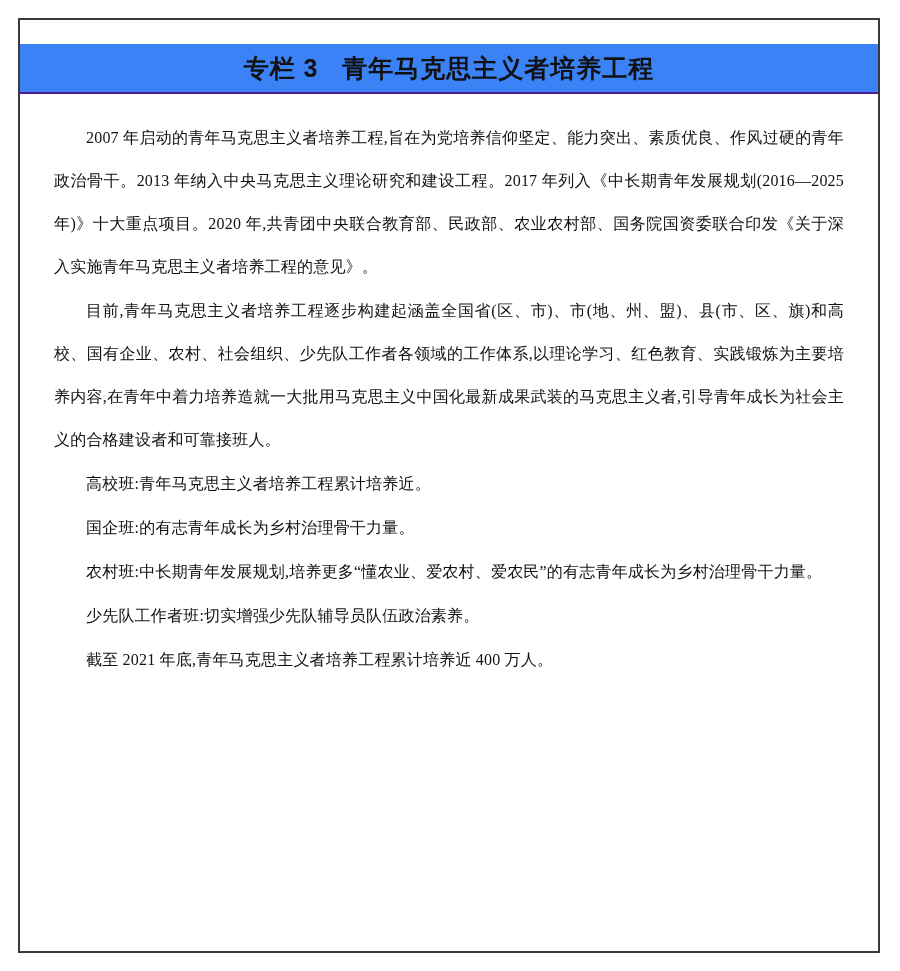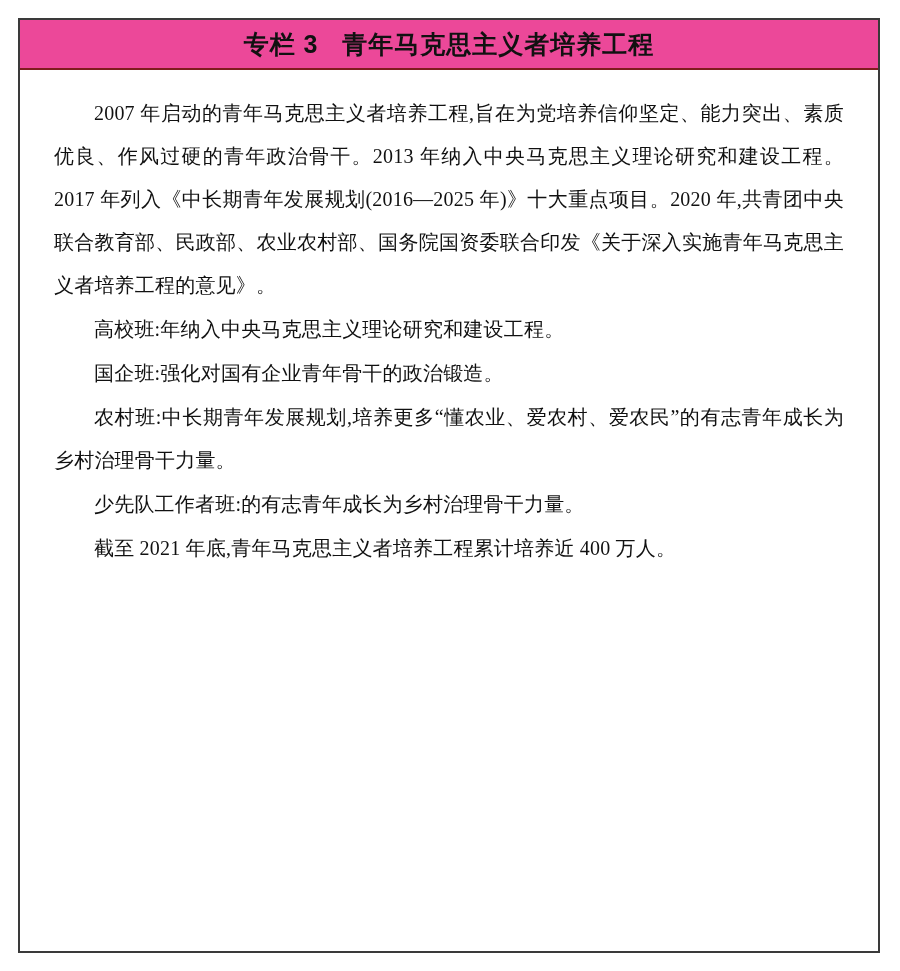--- a/index.html
+++ b/index.html
@@ -19,42 +19,43 @@
     left: 18px;
     top: 18px;
     width: 862px;
     height: 935px;
     border: 2px solid #3a3a3a;
     box-sizing: border-box;
     background: #ffffff;
   }
   .box-header {
     height: 50px;
-    background: #ec4899;
-    border-bottom: 2px solid #7f1d1d;
+    background: #3b82f6;
+    border-bottom: 2px solid #4c1d95;
     display: flex;
     align-items: center;
     justify-content: center;
     box-sizing: border-box;
+    margin-top: 24px;
   }
   .box-title {
     font-size: 25px;
     font-weight: bold;
     letter-spacing: 1px;
     color: #111111;
     font-family: "Liberation Sans", "DejaVu Sans", sans-serif;
     white-space: pre;
   }
   .box-body {
     padding: 22px 34px 0 34px;
     box-sizing: border-box;
   }
   p {
     margin: 0 0 1px 0;
-    font-size: 20px;
+    font-size: 16px;
     line-height: 43px;
     text-align: justify;
     text-justify: inter-ideograph;
     letter-spacing: 0.2px;
   }
   p.indent {
     text-indent: 2em;
   }
   p.hang {
     text-indent: 2em;
@@ -62,19 +63,20 @@
 </style>
 </head>
 <body>
 
 <div class="box">
   <div class="box-header">
     <div class="box-title">专栏 3   青年马克思主义者培养工程</div>
   </div>
   <div class="box-body">
     <p class="indent">2007 年启动的青年马克思主义者培养工程,旨在为党培养信仰坚定、能力突出、素质优良、作风过硬的青年政治骨干。2013 年纳入中央马克思主义理论研究和建设工程。2017 年列入《中长期青年发展规划(2016—2025 年)》十大重点项目。2020 年,共青团中央联合教育部、民政部、农业农村部、国务院国资委联合印发《关于深入实施青年马克思主义者培养工程的意见》。</p>
-    <p class="hang">高校班:年纳入中央马克思主义理论研究和建设工程。</p>
-    <p class="hang">国企班:强化对国有企业青年骨干的政治锻造。</p>
+    <p class="indent">目前,青年马克思主义者培养工程逐步构建起涵盖全国省(区、市)、市(地、州、盟)、县(市、区、旗)和高校、国有企业、农村、社会组织、少先队工作者各领域的工作体系,以理论学习、红色教育、实践锻炼为主要培养内容,在青年中着力培养造就一大批用马克思主义中国化最新成果武装的马克思主义者,引导青年成长为社会主义的合格建设者和可靠接班人。</p>
+    <p class="hang">高校班:青年马克思主义者培养工程累计培养近。</p>
+    <p class="hang">国企班:的有志青年成长为乡村治理骨干力量。</p>
     <p class="hang">农村班:中长期青年发展规划,培养更多“懂农业、爱农村、爱农民”的有志青年成长为乡村治理骨干力量。</p>
-    <p class="hang">少先队工作者班:的有志青年成长为乡村治理骨干力量。</p>
+    <p class="hang">少先队工作者班:切实增强少先队辅导员队伍政治素养。</p>
     <p class="hang">截至 2021 年底,青年马克思主义者培养工程累计培养近 400 万人。</p>
   </div>
 </div>
 
 </body></html>

